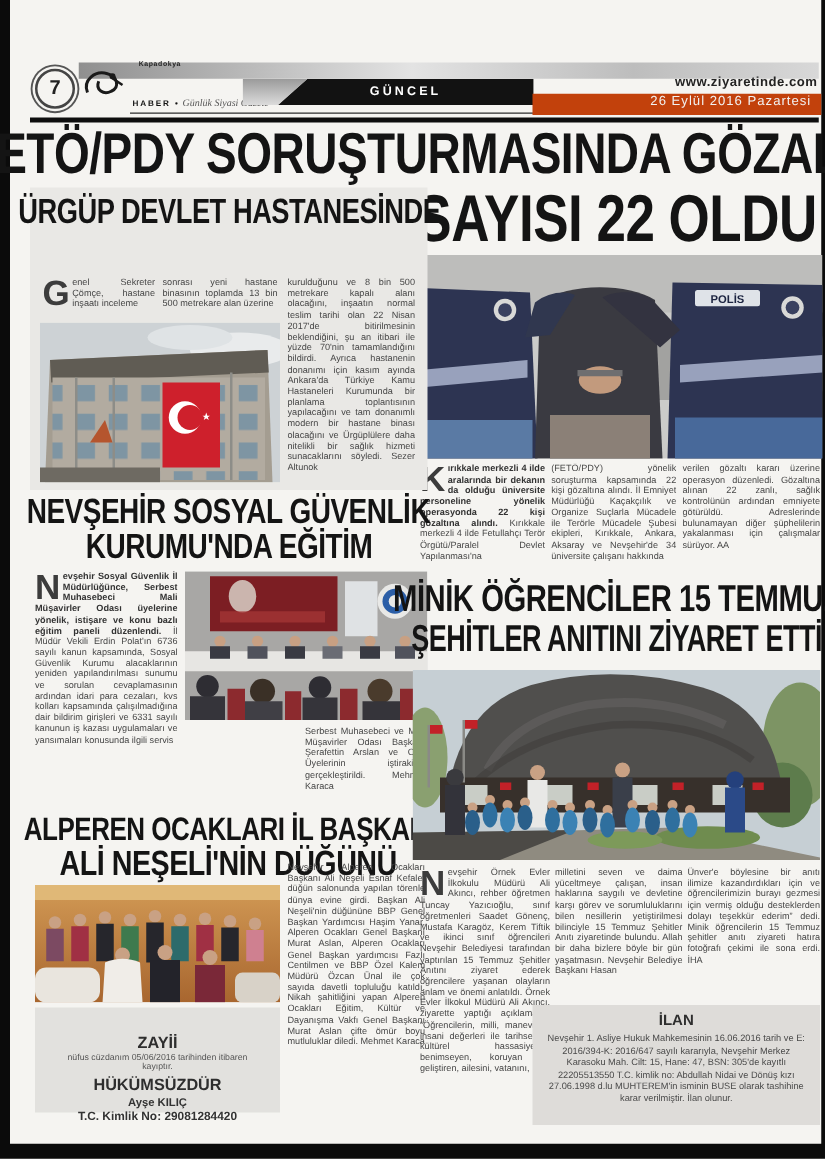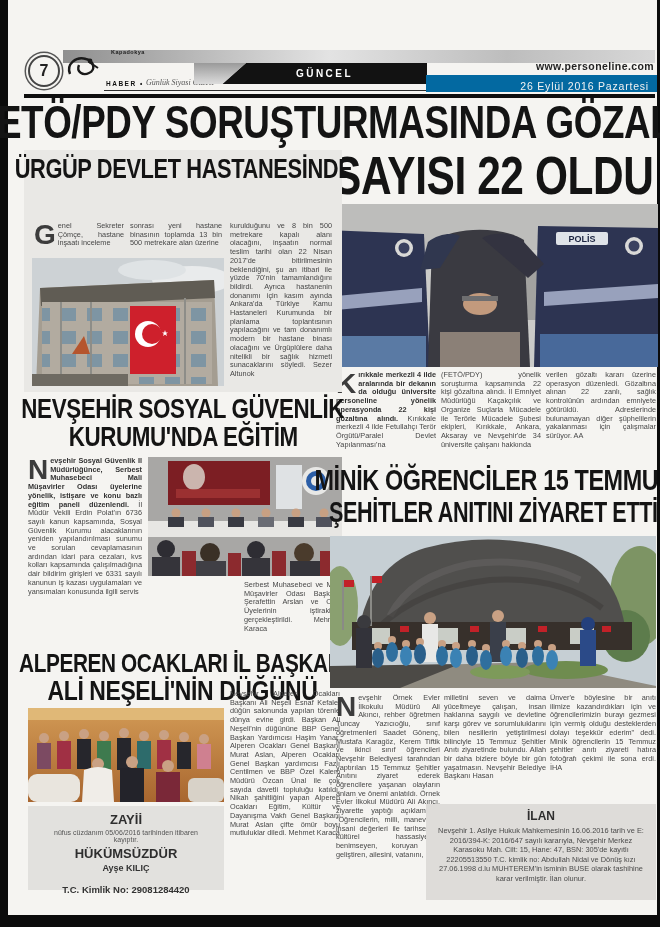--- a/index.html
+++ b/index.html
@@ -42,22 +42,22 @@
   <div class="a" style="left:96px;top:90px;width:440px;height:1.4px;background:#2c2c2c"></div>
 
   <div class="a" style="left:214px;top:63px;width:205px;height:21px;background:#121212;
               clip-path:polygon(24px 0,100% 0,100% 100%,0 100%);
               display:flex;align-items:center;justify-content:center">
     <span style="color:#fff;font-weight:800;font-size:10px;letter-spacing:2.5px">GÜNCEL</span>
   </div>
   <div class="a" style="left:186px;top:63px;width:52px;height:21px;background:linear-gradient(#9a9a9a,#dcdcdc);
               clip-path:polygon(0 0,100% 0,55% 100%,0 100%)"></div>
 
-  <div class="a" style="left:436px;top:60px;width:210px;text-align:right;font-size:10.5px;font-weight:700;color:#242424;letter-spacing:.4px">www.personeline.com</div>
-  <div class="a" style="left:418px;top:75px;width:231px;height:17px;background:#0369a1;display:flex;align-items:flex-end;justify-content:flex-end">
+  <div class="a" style="left:436px;top:60px;width:210px;text-align:right;font-size:10.5px;font-weight:700;color:#242424;letter-spacing:.4px">www.ziyaretinde.com</div>
+  <div class="a" style="left:418px;top:75px;width:231px;height:17px;background:#c2410c;display:flex;align-items:flex-start;justify-content:flex-end">
     <span style="color:#f2f2f2;font-size:10.5px;letter-spacing:.8px;padding-right:8px">26 Eylül 2016 Pazartesi</span>
   </div>
 
   <div class="a" style="left:16px;top:94px;width:631px;height:3.5px;background:#0e0e0e"></div>
 
   <div class="a hl" style="left:14px;top:95px;width:633px;height:52px">
     <span style="font-size:46px;transform:scaleX(.8)">FETÖ/PDY SORUŞTURMASINDA GÖZALTI</span>
   </div>
   <div class="a hl" style="left:318px;top:145px;width:334px;height:58px">
     <span style="font-size:53px;transform:scaleX(.8)">SAYISI 22 OLDU</span>
@@ -231,26 +231,26 @@
           <rect x="92" y="60" width="24" height="34" fill="#23232a"></rect>
         <circle cx="140" cy="58" r="6" fill="#c9a184"></circle>
           <rect x="128" y="64" width="24" height="30" fill="#7a2838"></rect>
       </g>
       <rect x="0" y="66" width="52" height="28" rx="9" fill="#e9e5de"></rect>
       <rect x="160" y="70" width="36" height="24" rx="6" fill="#d8d2c8"></rect>
     </svg>
   </div>
   <div class="a bt" style="left:222px;top:690px;width:110px;height:212px">Nevşehir Alperen Ocakları Başkanı Ali Neşeli Esnaf Kefalet düğün salonunda yapılan törenle dünya evine girdi. Başkan Ali Neşeli'nin düğününe BBP Genel Başkan Yardımcısı Haşim Yanar, Alperen Ocakları Genel Başkanı Murat Aslan, Alperen Ocakları Genel Başkan yardımcısı Fazlı Centilmen ve BBP Özel Kalem Müdürü Özcan Ünal ile çok sayıda davetli topluluğu katıldı. Nikah şahitliğini yapan Alperen Ocakları Eğitim, Kültür ve Dayanışma Vakfı Genel Başkanı Murat Aslan çifte ömür boyu mutluluklar diledi. Mehmet Karaca</div>
 
-  <div class="a notice" style="left:20px;top:806px;width:196px;height:84px;background:#e2e1de;padding-top:6px;box-sizing:border-box">
+  <div class="a notice" style="left:20px;top:806px;width:196px;height:84px;background:#e2e1de;padding-top:20px;box-sizing:border-box">
     <div style="font-size:13px;font-weight:800;color:#2e2e2e">ZAYİİ</div>
     <div style="font-size:7px;margin-top:2px;padding:0 14px;color:#555">nüfus cüzdanım 05/06/2016 tarihinden itibaren kayıptır.</div>
     <div style="font-size:13px;font-weight:800;margin-top:3px;color:#2e2e2e">HÜKÜMSÜZDÜR</div>
     <div style="font-size:9px;font-weight:700;margin-top:2px;color:#333">Ayşe KILIÇ</div>
-    <div style="font-size:9.5px;font-weight:700;margin-top:11px;color:#333">T.C. Kimlik No: 29081284420</div>
+    <div style="font-size:9.5px;font-weight:700;margin-top:1px;color:#333">T.C. Kimlik No: 29081284420</div>
   </div>
 
   <div class="a hl" style="left:318px;top:463px;width:334px;height:32px">
     <span style="font-size:30px;transform:scaleX(.78)">MİNİK ÖĞRENCİLER 15 TEMMUZ</span>
   </div>
   <div class="a hl" style="left:318px;top:495px;width:334px;height:32px">
     <span style="font-size:30px;transform:scaleX(.72)">ŞEHİTLER ANITINI ZİYARET ETTİ</span>
   </div>
   <div class="a" style="left:322px;top:536px;width:326px;height:152px;overflow:hidden">
     <svg width="326" height="152" viewBox="0 0 326 152">

